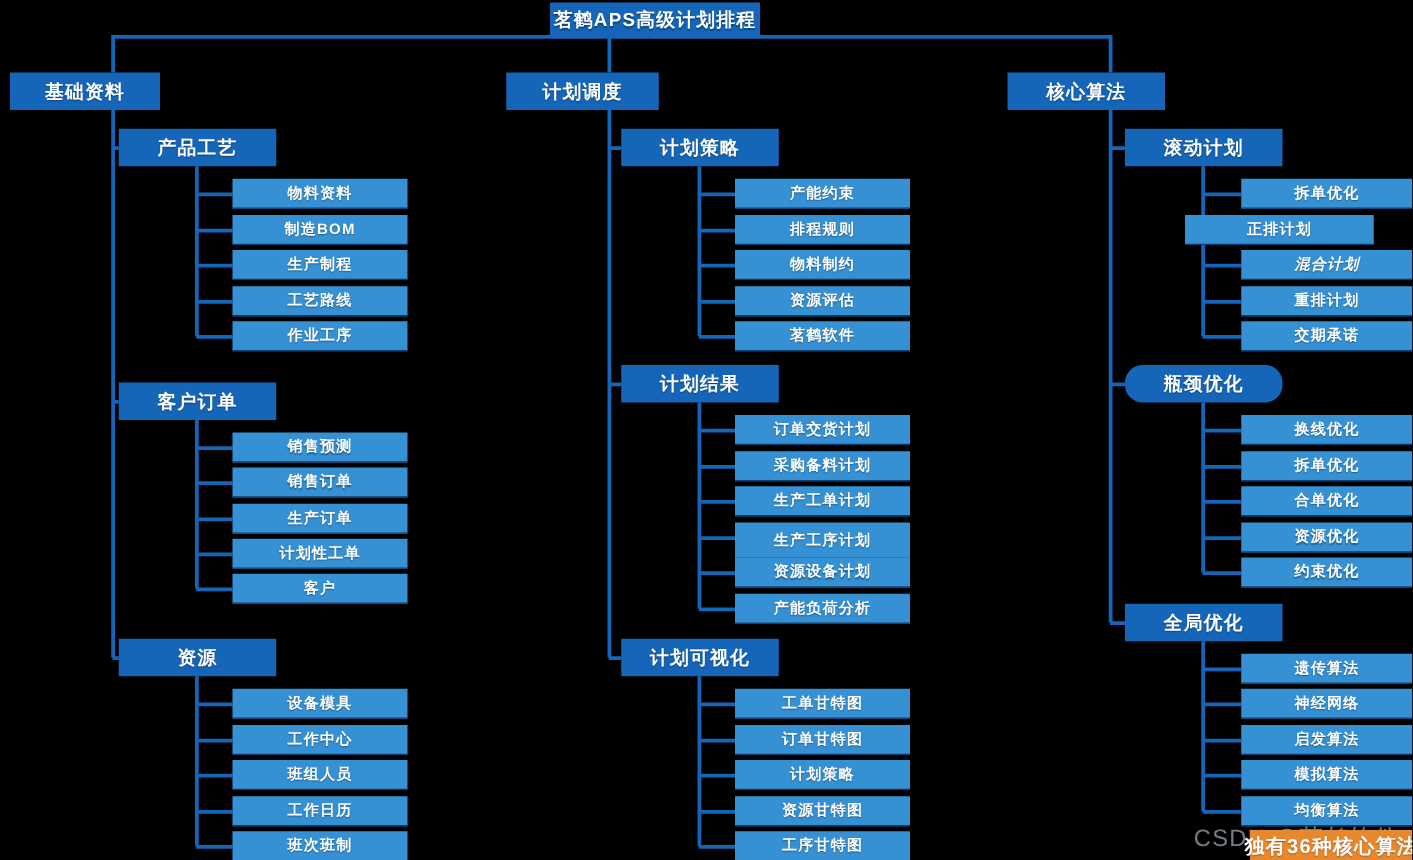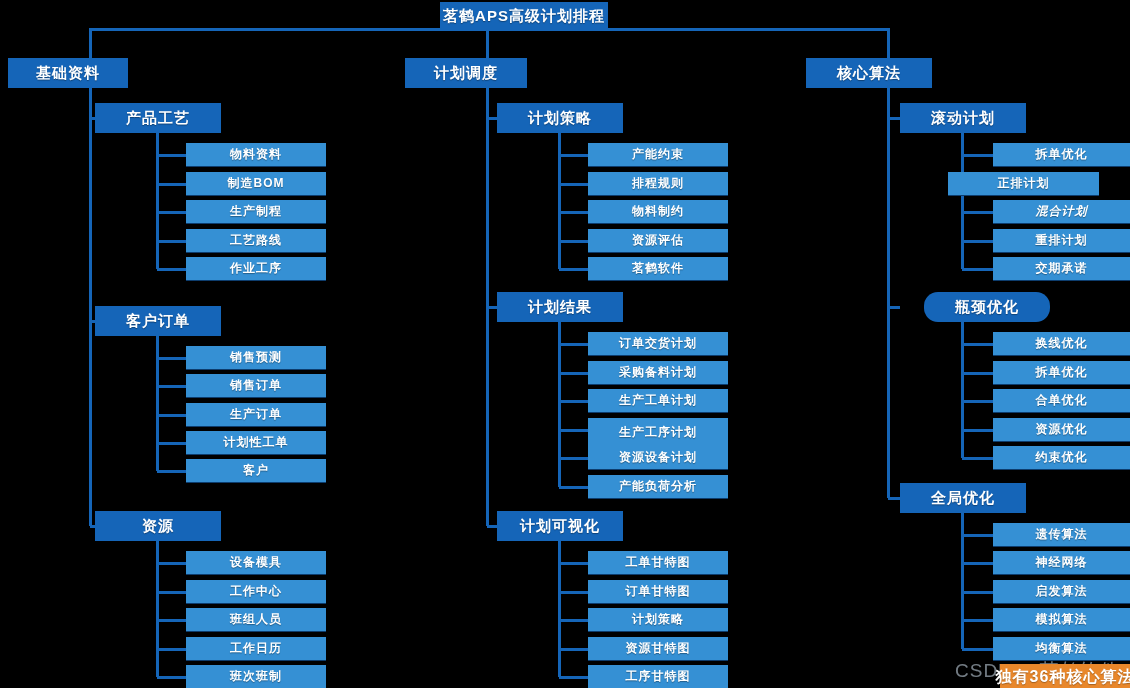--- a/index.html
+++ b/index.html
@@ -216,21 +216,21 @@
       <div class="node leaf" style="left: 588px; top: 608px; width: 140px; height: 24px;">计划策略</div>
       <div class="node leaf" style="left: 588px; top: 637px; width: 140px; height: 24px;">资源甘特图</div>
       <div class="node leaf" style="left: 588px; top: 665px; width: 140px; height: 24px;">工序甘特图</div>
       <div class="node lvl1" style="left: 806px; top: 58px; width: 126px; height: 30px;">核心算法</div>
       <div class="node lvl2" style="left: 900px; top: 103px; width: 126px; height: 30px;">滚动计划</div>
       <div class="node leaf" style="left: 993px; top: 143px; width: 137px; height: 24px;">拆单优化</div>
       <div class="node leaf" style="left: 948px; top: 172px; width: 151px; height: 24px;">正排计划</div>
       <div class="node leaf" style="left: 993px; top: 200px; width: 137px; height: 24px; font-style: italic;">混合计划</div>
       <div class="node leaf" style="left: 993px; top: 229px; width: 137px; height: 24px;">重排计划</div>
       <div class="node leaf" style="left: 993px; top: 257px; width: 137px; height: 24px;">交期承诺</div>
-      <div class="node lvl2" style="left: 924px; top: 292px; width: 126px; height: 30px; border-radius: 14px;">瓶颈优化</div>
+      <div class="node lvl2" style="left: 900px; top: 292px; width: 126px; height: 30px; border-radius: 14px;">瓶颈优化</div>
       <div class="node leaf" style="left: 993px; top: 332px; width: 137px; height: 24px;">换线优化</div>
       <div class="node leaf" style="left: 993px; top: 361px; width: 137px; height: 24px;">拆单优化</div>
       <div class="node leaf" style="left: 993px; top: 389px; width: 137px; height: 24px;">合单优化</div>
       <div class="node leaf" style="left: 993px; top: 418px; width: 137px; height: 24px; text-align: right;">资源优化</div>
       <div class="node leaf" style="left: 993px; top: 446px; width: 137px; height: 24px;">约束优化</div>
       <div class="node lvl2" style="left: 900px; top: 483px; width: 126px; height: 30px;">全局优化</div>
       <div class="node leaf" style="left: 993px; top: 523px; width: 137px; height: 24px;">遗传算法</div>
       <div class="node leaf" style="left: 993px; top: 551px; width: 137px; height: 24px;">神经网络</div>
       <div class="node leaf" style="left: 993px; top: 580px; width: 137px; height: 24px;">启发算法</div>
       <div class="node leaf" style="left: 993px; top: 608px; width: 137px; height: 24px;">模拟算法</div>

